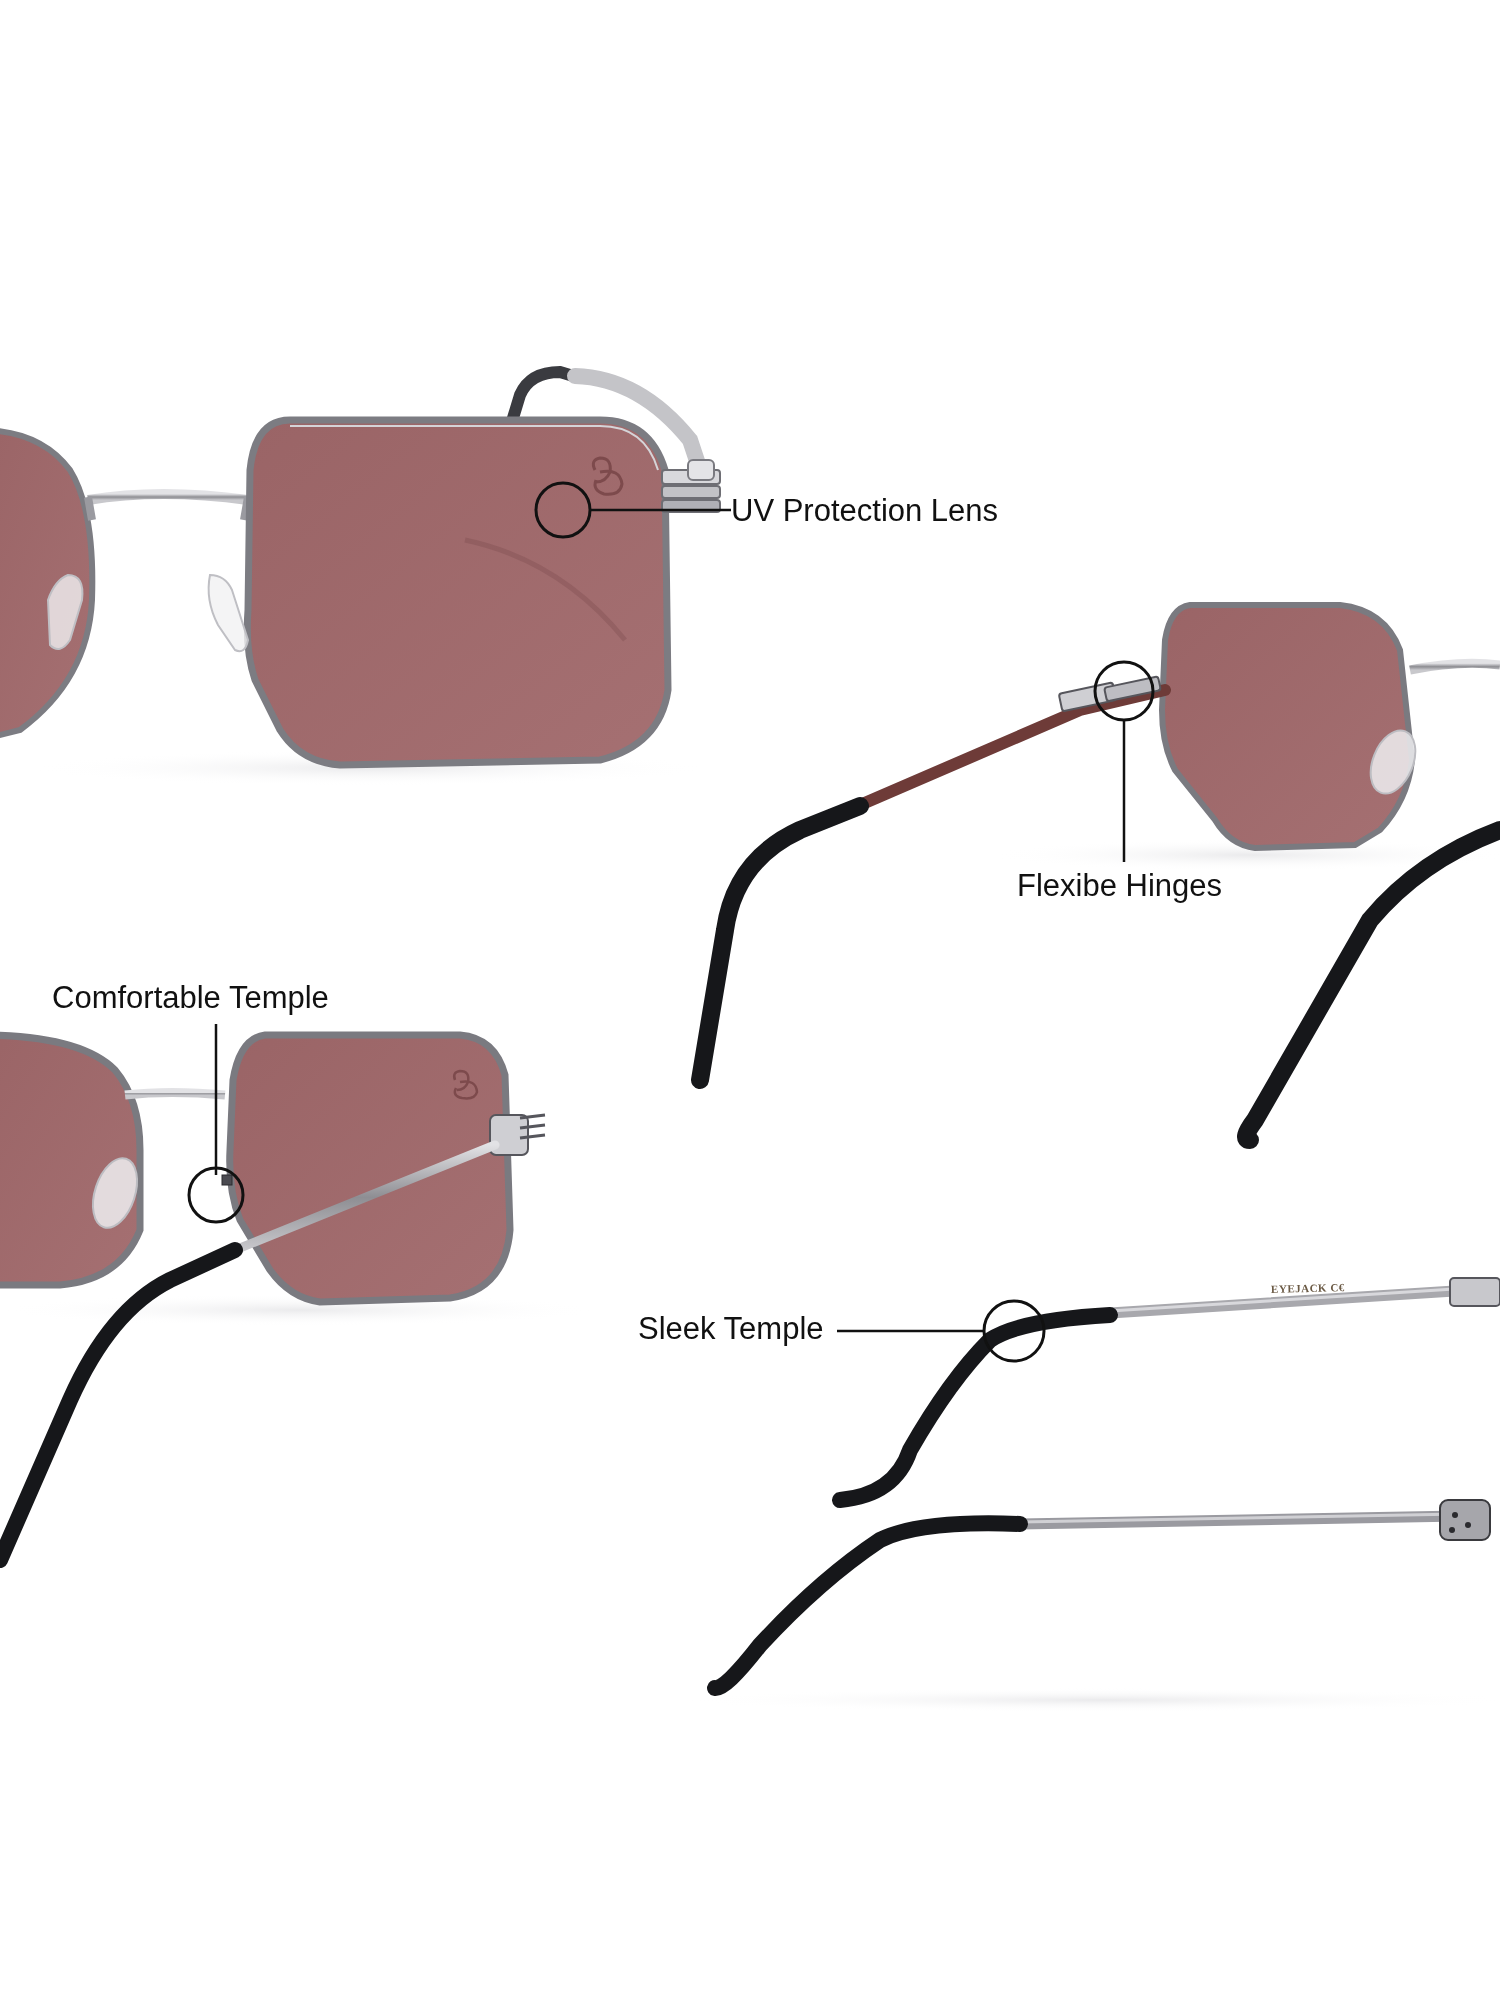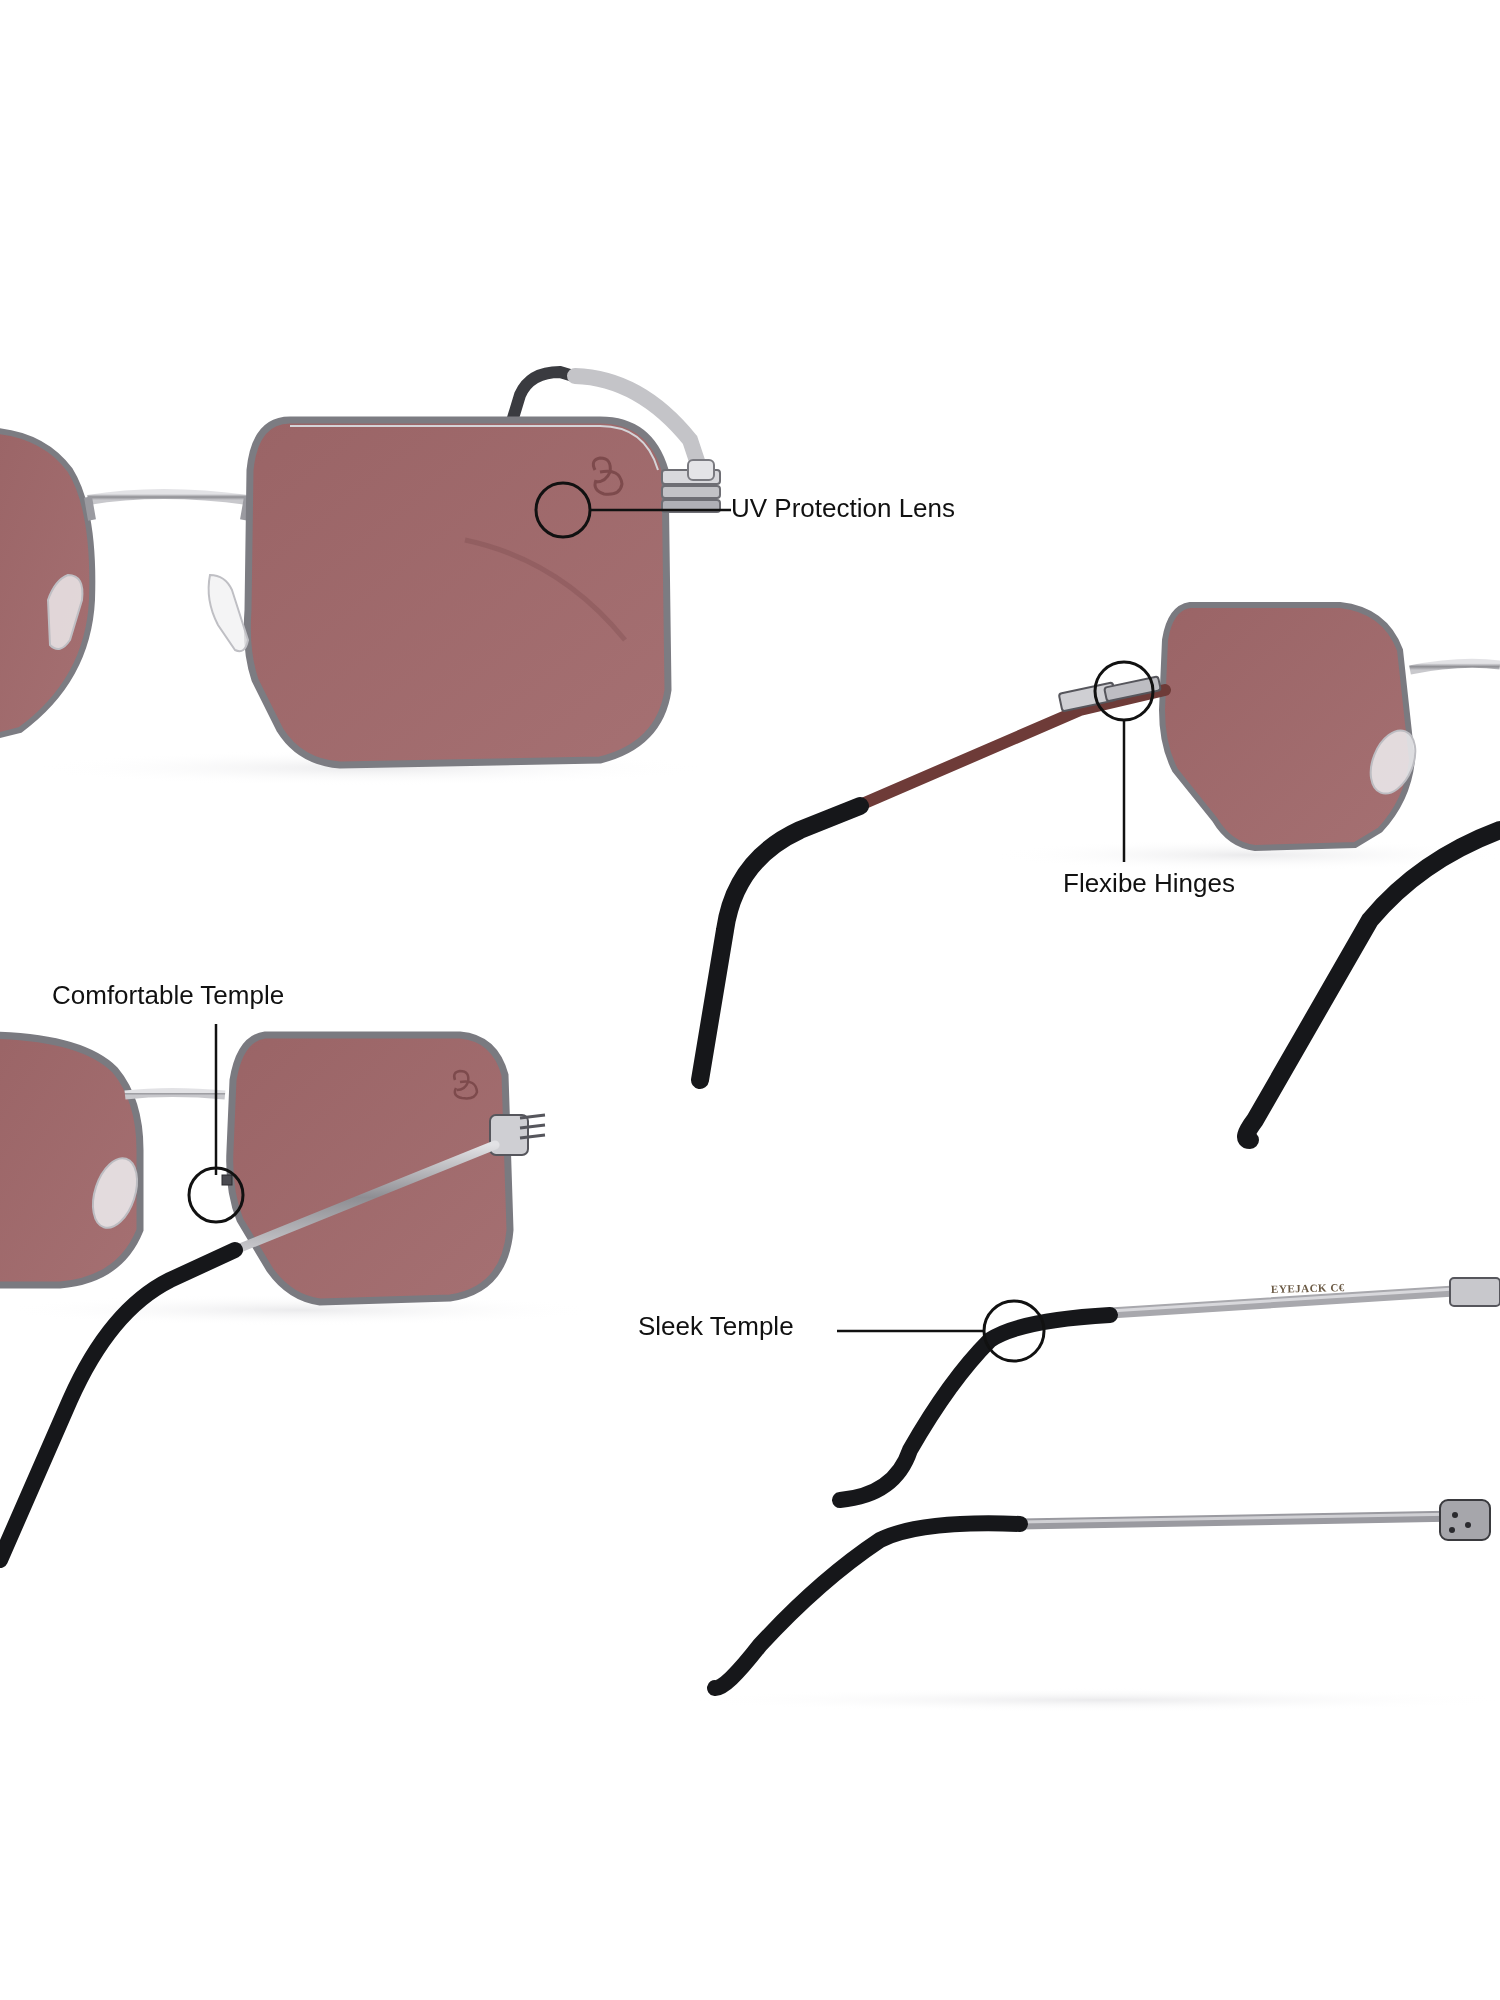--- a/index.html
+++ b/index.html
@@ -1,23 +1,23 @@
 <!DOCTYPE html>
 <html><head>
 <meta charset="utf-8">
 <style>
   html, body { margin: 0; padding: 0; background: #ffffff; }
   body { width: 1500px; height: 2000px; position: relative; overflow: hidden;
          font-family: "Liberation Sans", sans-serif; }
   .stage { position: absolute; left: 0; top: 0; width: 1500px; height: 2000px; }
   .stage svg { position: absolute; left: 0; top: 0; }
   .callout-label { position: absolute; font-family: "Liberation Sans", sans-serif;
-                   font-size: 26px; color: #111111; white-space: nowrap; line-height: 1; }
+                   font-size: 31px; color: #111111; white-space: nowrap; line-height: 1; }
   #lbl-uv { left: 731px; top: 495px; }
-  #lbl-hinge { left: 1063px; top: 870px; }
+  #lbl-hinge { left: 1017px; top: 870px; }
   #lbl-nose { left: 52px; top: 982px; }
   #lbl-temple { left: 638px; top: 1313px; }
   .brand-stamp { position: absolute; font-family: "Liberation Serif", serif;
                  font-size: 11px; color: #6b5a45; letter-spacing: 0.5px; font-weight: bold; }
   #stamp-temple { left: 1271px; top: 1282px; transform: rotate(-1.5deg); }
 </style>
 </head>
 <body>
 
 <div class="stage">

